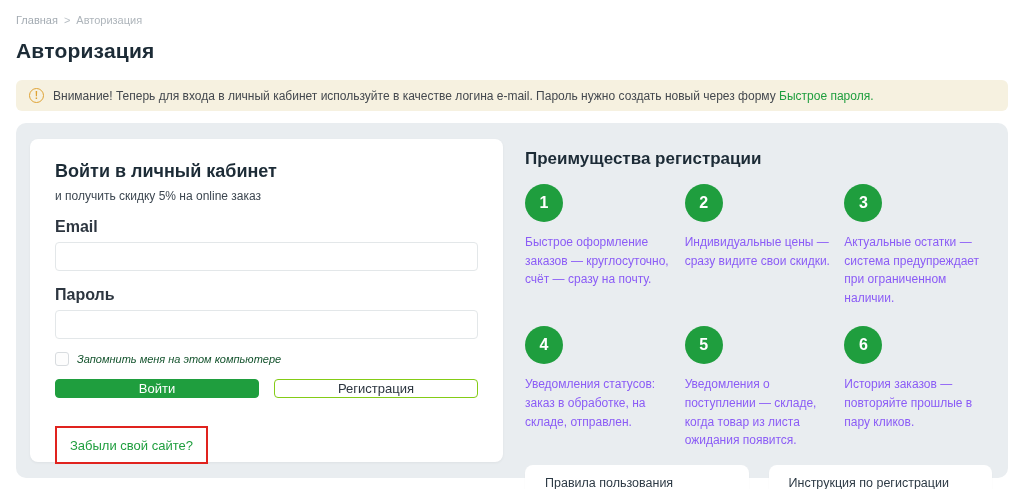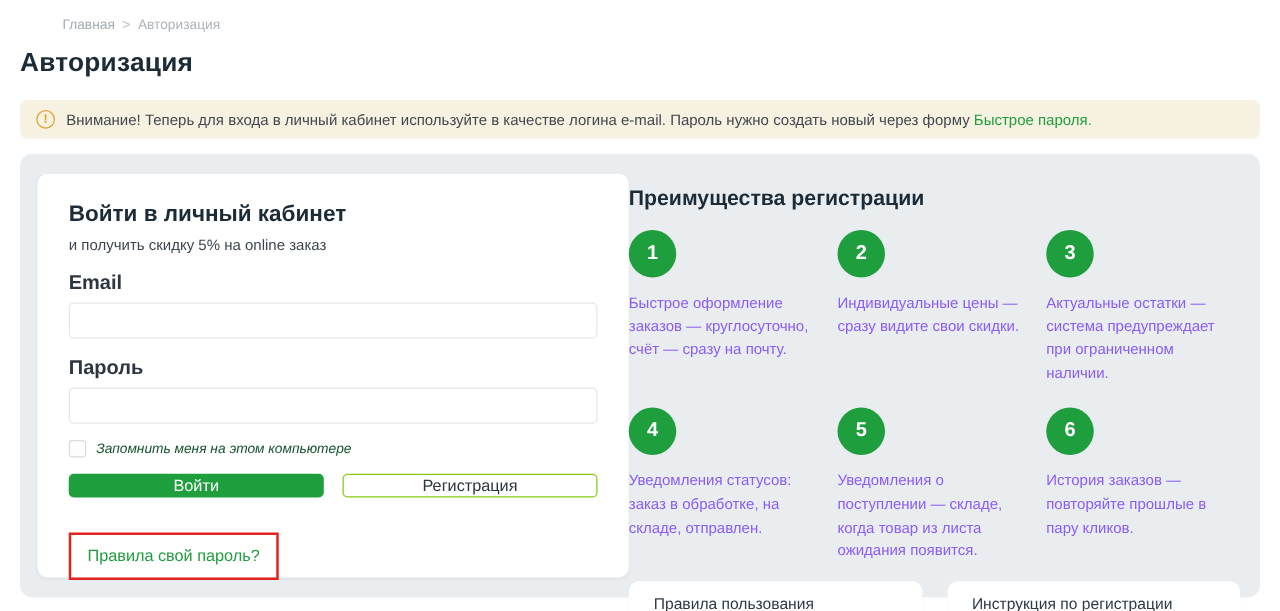--- a/index.html
+++ b/index.html
@@ -5,21 +5,21 @@
   * { margin: 0; padding: 0; box-sizing: border-box; }
   html, body {
     width: 1024px; height: 489px;
     background: #ffffff;
     font-family: "Liberation Sans", sans-serif;
     overflow: hidden;
   }
   .page { padding: 14px 16px 0 16px; }
 
   
-  .breadcrumb { font-size: 11px; color: #a3abb2; display: flex; gap: 6px; align-items: center; margin-left: 34px; }
+  .breadcrumb { font-size: 11px; color: #a3abb2; display: flex; gap: 6px; align-items: center; }
   .breadcrumb a { color: #a3abb2; text-decoration: none; cursor: pointer; }
   .breadcrumb .sep { color: #b7bec4; }
   .breadcrumb .current { color: #aeb5bb; }
 
   
   h1.title { margin-top: 13px; font-size: 21px; font-weight: bold; color: #1c2b36; letter-spacing: 0.2px; }
 
   
   .notice {
     margin-top: 17px;
@@ -43,20 +43,21 @@
   .green-link { color: #1f9e3e; text-decoration: none; cursor: pointer; }
 
   
   .panel {
     margin-top: 12px;
     background: #e9edf0;
     border-radius: 10px;
     height: 355px;
     padding: 16px 16px 16px 14px;
     display: flex;
+    gap: 22px;
   }
 
   
   .login-card {
     width: 473px; flex: 0 0 auto;
     background: #ffffff;
     border-radius: 8px;
     box-shadow: 0 1px 3px rgba(0,0,0,0.05);
     padding: 22px 25px;
   }
@@ -178,21 +179,21 @@
         <span class="checkbox"></span>
         <span class="remember-label">Запомнить меня на этом компьютере</span>
       </div>
 
       <div class="btn-row">
         <button class="btn-primary">Войти</button>
         <button class="btn-outline">Регистрация</button>
       </div>
 
       <div class="forgot-box">
-        <a class="green-link">Правила свой пароль?</a>
+        <a class="green-link">Забыли свой сайте?</a>
       </div>
     </div>
 
     <div class="benefits">
       <h2>Преимущества регистрации</h2>
 
       <div class="benefits-grid">
         <div class="benefit">
           <div class="benefit-num">1</div>
           <p class="benefit-text">Быстрое оформление заказов — круглосуточно, счёт — сразу на почту.</p>

